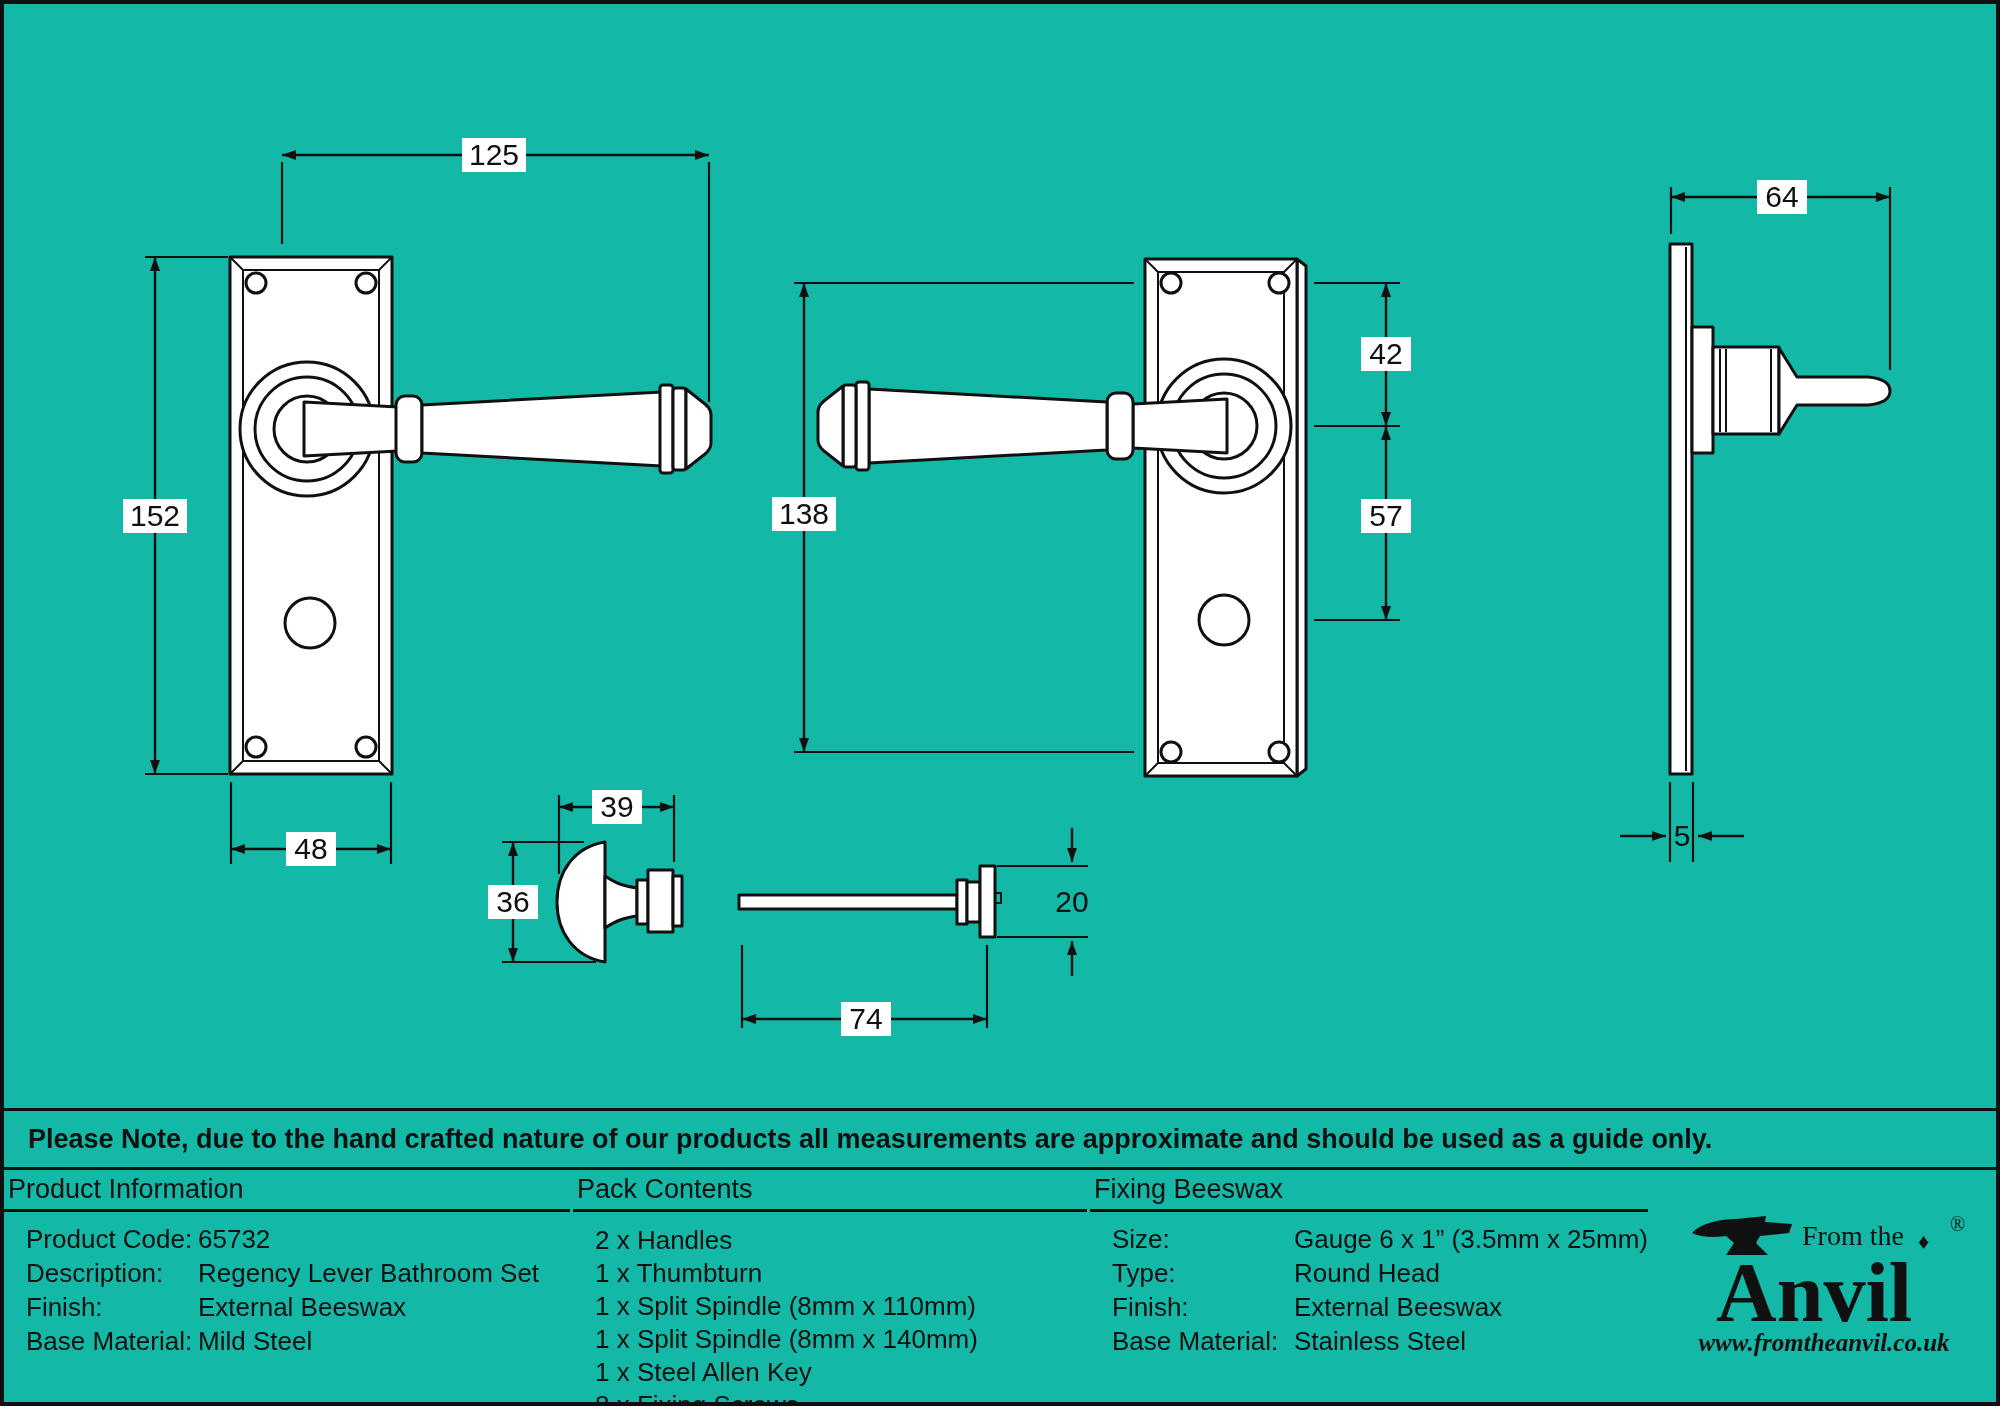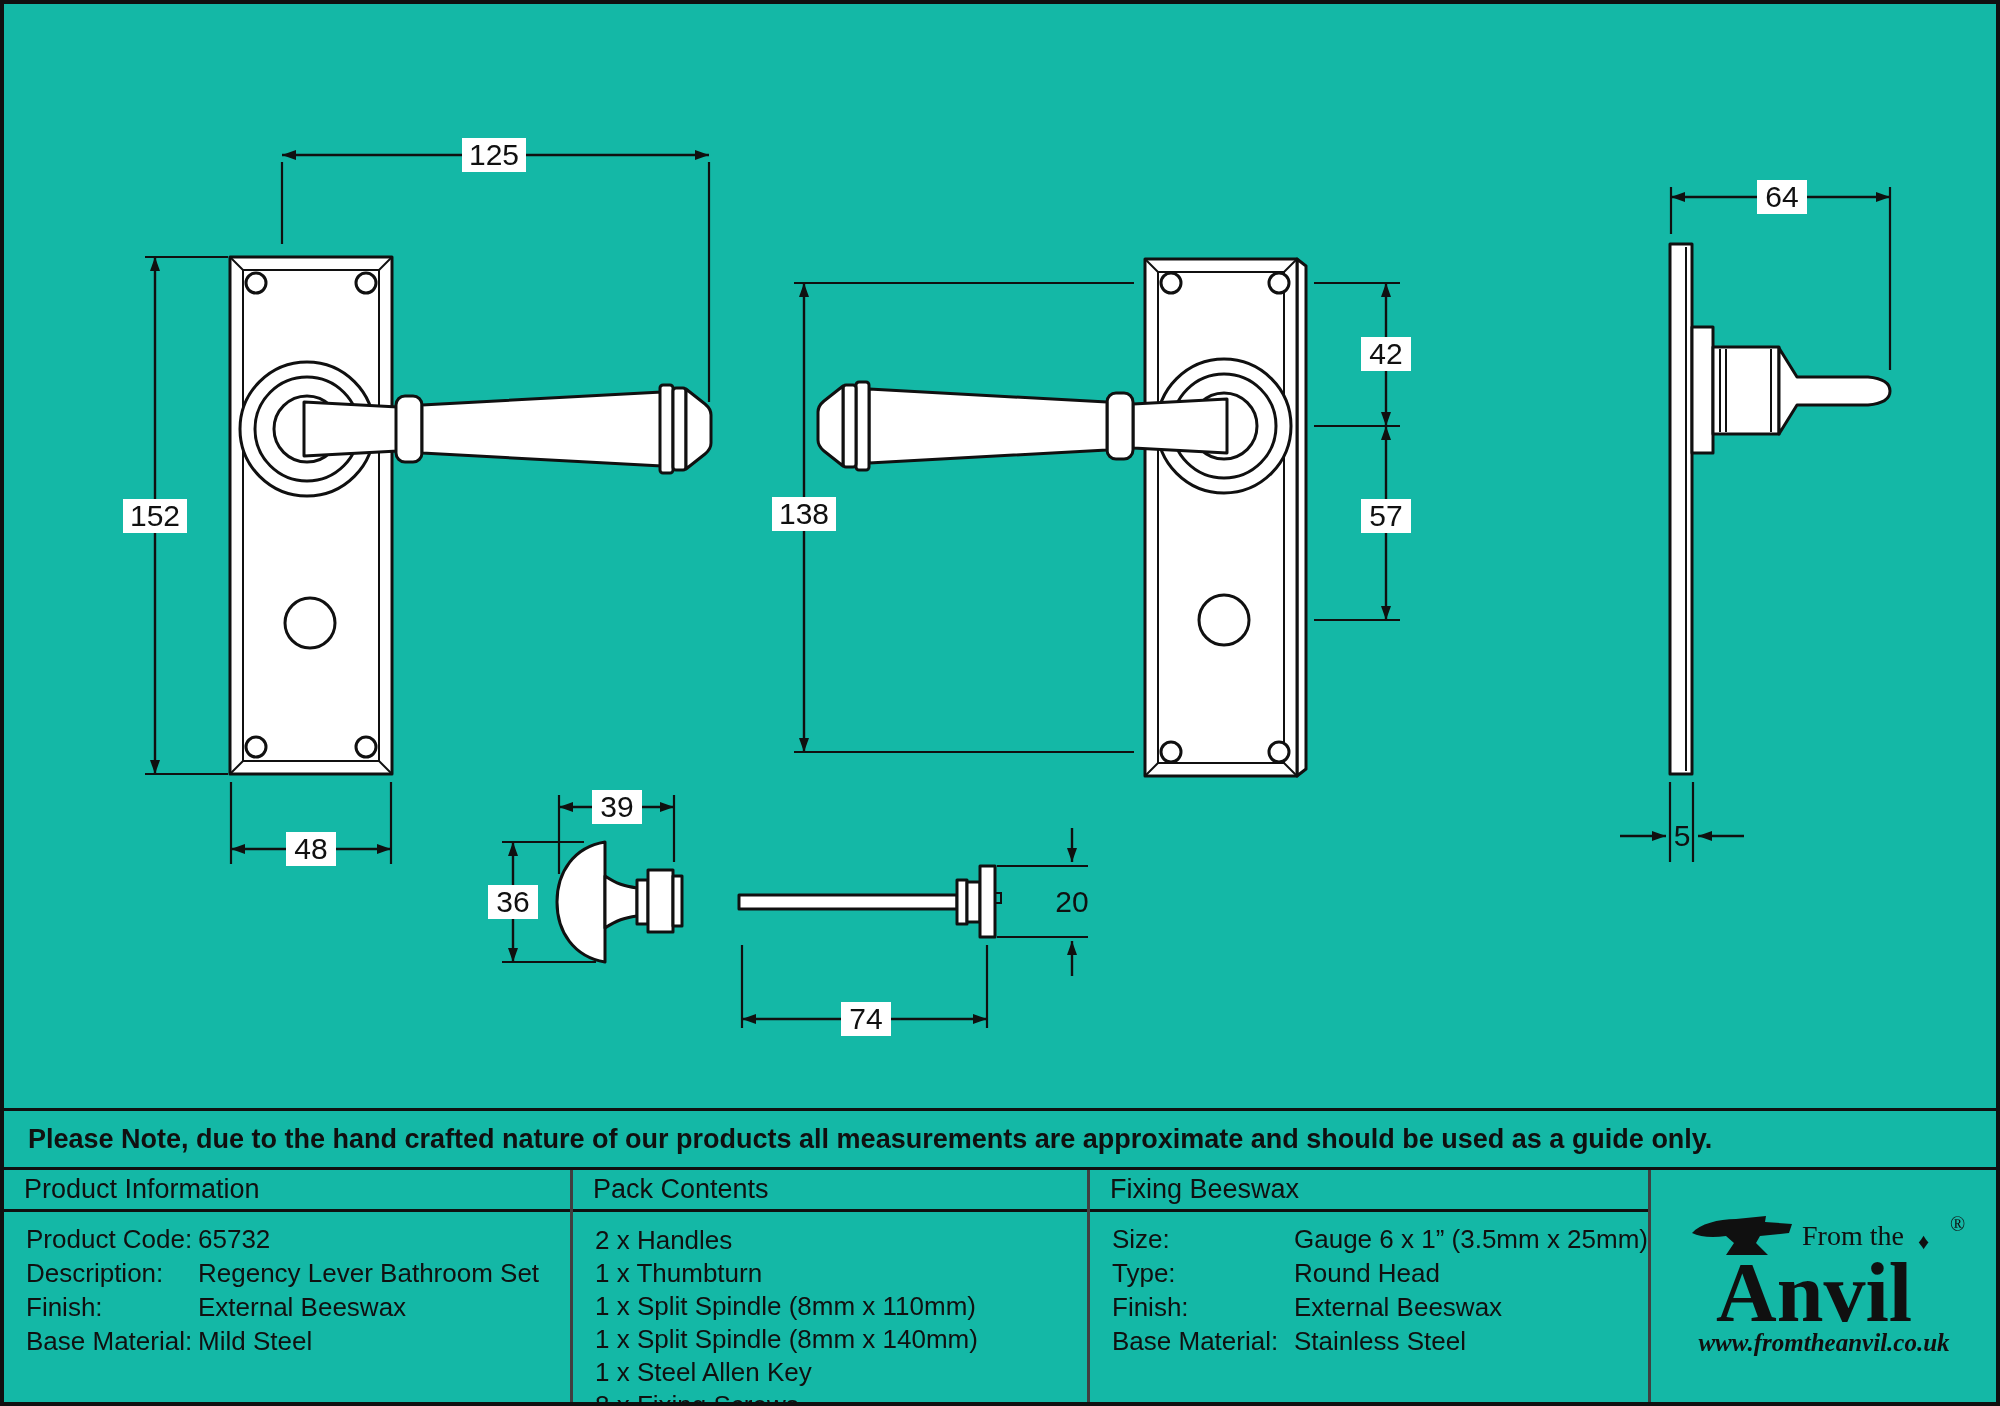--- a/index.html
+++ b/index.html
@@ -31,28 +31,28 @@
     display:flex;align-items:center;
     padding-left:24px;
     font-size:27px;
     font-weight:bold;
   }
   .info-table{
     position:absolute;left:0;top:1166px;bottom:0;width:1992px;
     display:flex;flex-direction:row;align-items:stretch;
   }
   .col{box-sizing:border-box;position:relative;}
-  .col + .col{border-left:3px solid #404040;}
+  .col + .col{border-left:3px solid #14b8a6;}
   .col-pi{width:566px;}
   .col-pc{width:517px;}
   .col-fs{width:561px;}
   .col-logo{width:348px;display:flex;align-items:center;justify-content:center;}
   .col-header{
     height:42px;border-bottom:3px solid #101010;box-sizing:border-box;
-    display:flex;align-items:center;padding-left:20px;
+    display:flex;align-items:center;padding-left:4px;
     font-size:27px;
   }
   .col-body{padding:12px 0 0 22px;font-size:26px;}
   .kv-row{display:flex;height:34px;align-items:center;}
   .kv-row .k{width:172px;flex:none;}
   .col-fs .kv-row .k{width:182px;}
   .pi-pad{padding-top:10px;}
   .pc-item{height:33px;display:flex;align-items:center;}
   .logo-box{width:300px;height:150px;}
 </style>

